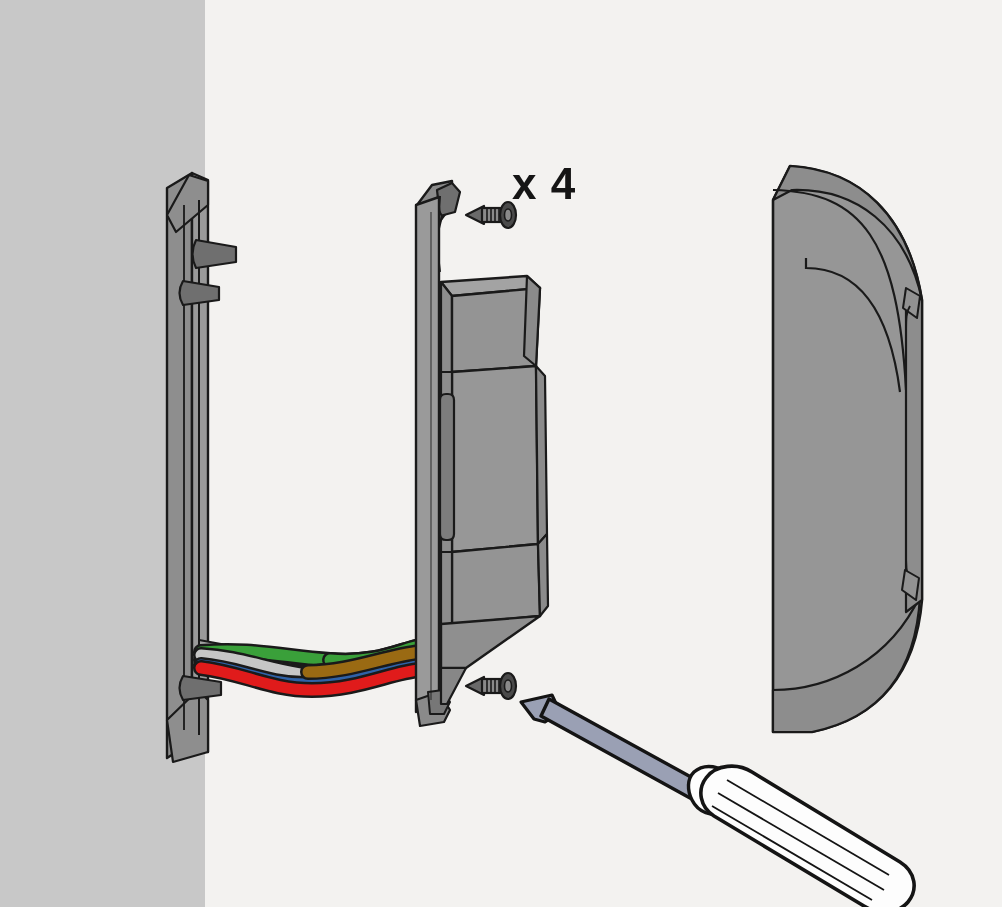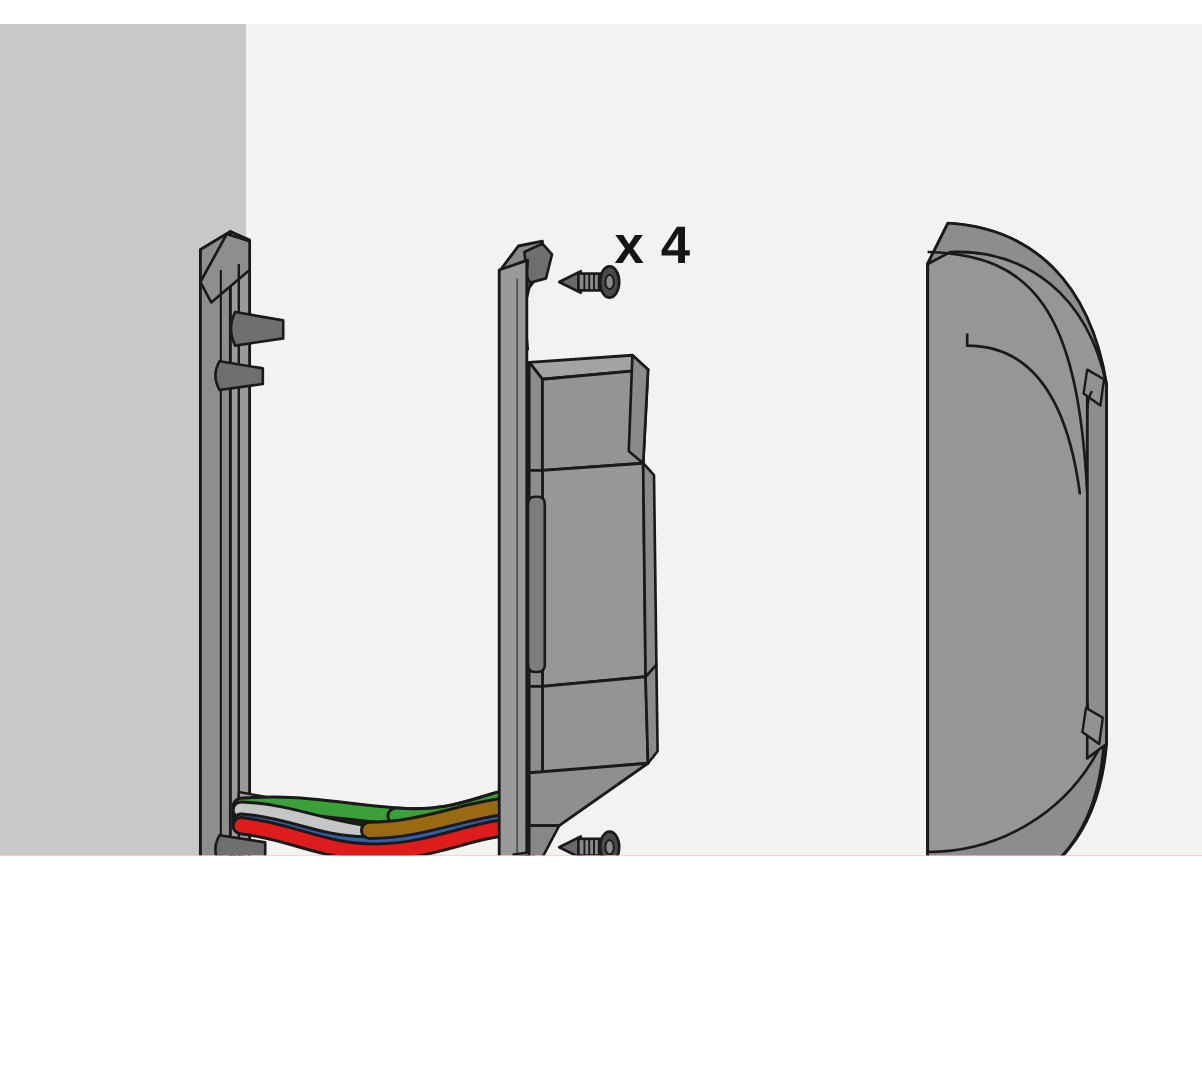--- a/index.html
+++ b/index.html
@@ -5,24 +5,23 @@
 <style>
   html, body {
     margin: 0;
     padding: 0;
     background: #ffffff;
     font-family: "Liberation Sans", sans-serif;
   }
   #stage {
     position: relative;
     width: 1002px;
-    height: 693px;
+    height: 907px;
     overflow: hidden;
-    background: #ef4444;
-    margin-top: 20px;
+    background: #fca5a5;
   }
   #stage svg {
     display: block;
     width: 1002px;
     height: 907px;
   }
   .qty-label {
     font-family: "Liberation Sans", sans-serif;
     font-weight: bold;
     font-size: 44px;

